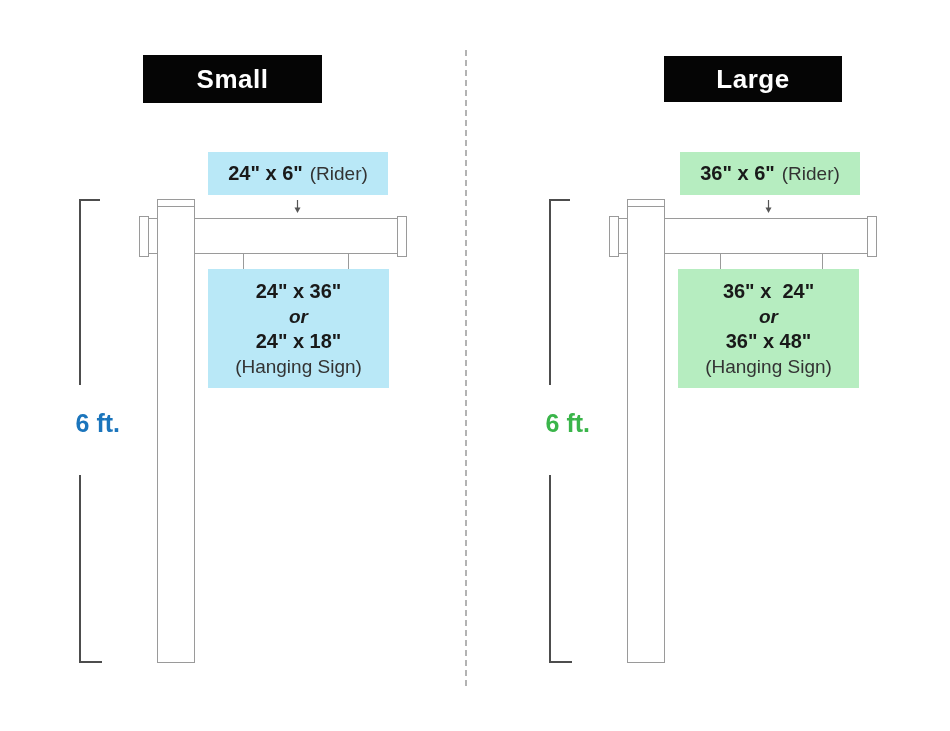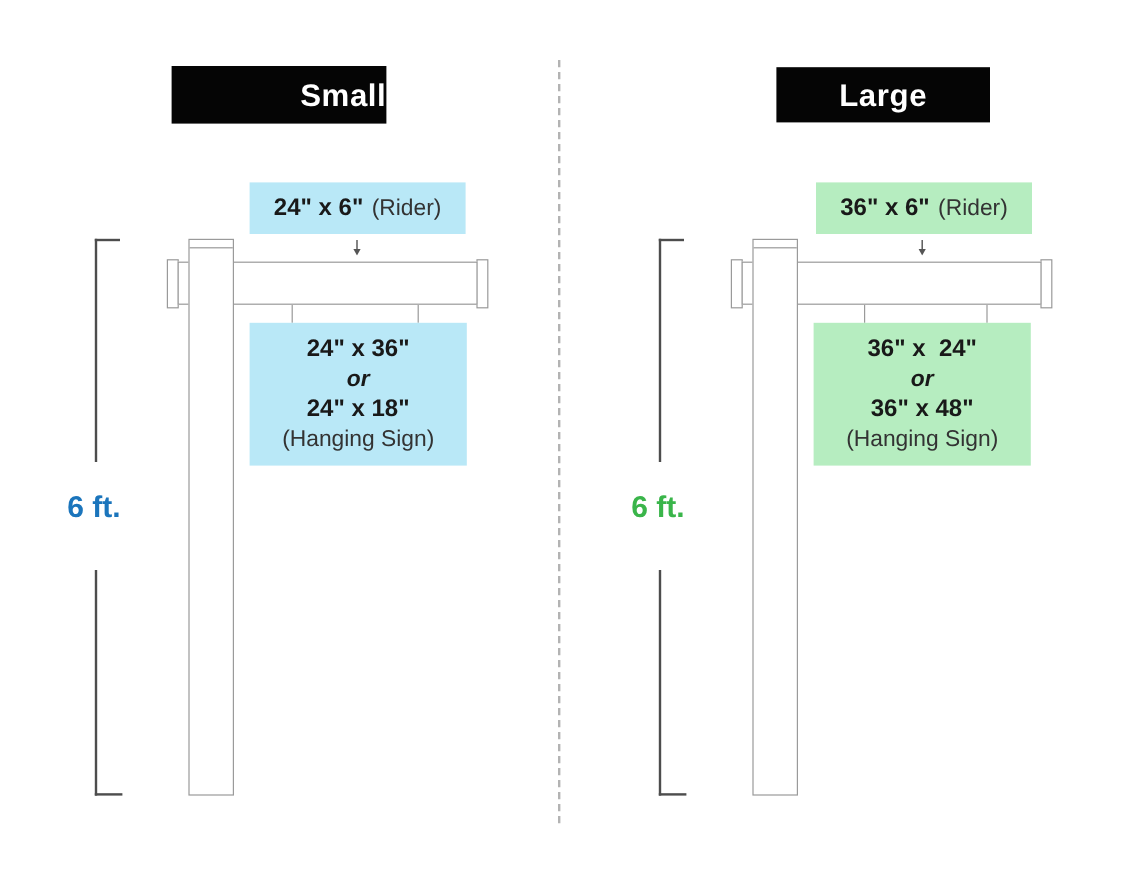--- a/index.html
+++ b/index.html
@@ -11,22 +11,22 @@
 
   
   .divider{left:465px;top:50px;height:636px;width:0;border-left:2px dashed #b3b3b3;}
 
   
   .panel{left:0;top:0;width:950px;height:731px;}
 
   
   .title-box{background:#050505;display:flex;align-items:center;justify-content:center;}
   .title-box span{position:static;color:#ffffff;font-weight:bold;font-size:26px;letter-spacing:.5px;}
-  .small .title-box{left:143px;top:55px;width:179px;height:48px;justify-content:flex-end;}
-  .large .title-box{left:647px;top:56px;width:178px;height:46px;}
+  .small .title-box{left:143px;top:55px;width:179px;height:48px;}
+  .large .title-box{left:664px;top:56px;width:178px;height:46px;}
 
   
   .rider-box{display:flex;align-items:center;justify-content:center;gap:7px;}
   .small .rider-box{left:208px;top:152px;width:180px;height:43px;background:#b9e8f7;}
   .large .rider-box{left:680px;top:152px;width:180px;height:43px;background:#b6edc0;}
   .rider-box .dim,.rider-box .paren{position:static;}
 
   .dim{font-weight:bold;font-size:20px;color:#191919;white-space:pre;}
   .paren{font-weight:normal;font-size:19px;color:#333333;}
 
@@ -63,21 +63,21 @@
   .hang-box .conj{font-weight:bold;font-size:19px;color:#191919;font-style:italic;}
 
   
   .bracket-top{width:21px;border-left:2px solid #4d4d4d;border-top:2px solid #4d4d4d;}
   .bracket-bottom{width:23px;border-left:2px solid #4d4d4d;border-bottom:2px solid #4d4d4d;}
   .small .bracket-top{left:79px;top:199px;height:186px;}
   .small .bracket-bottom{left:79px;top:475px;height:188px;}
   .large .bracket-top{left:549px;top:199px;height:186px;}
   .large .bracket-bottom{left:549px;top:475px;height:188px;}
 
-  .height-label{width:64px;text-align:left;font-weight:bold;font-size:25px;}
+  .height-label{width:64px;text-align:right;font-weight:bold;font-size:25px;}
   .small .height-label{left:56px;top:409px;color:#1b75bc;}
   .large .height-label{left:526px;top:409px;color:#3ab54a;}
 </style>
 </head>
 <body>
 
 <div class="stage">
 
   <div class="divider"></div>
 

